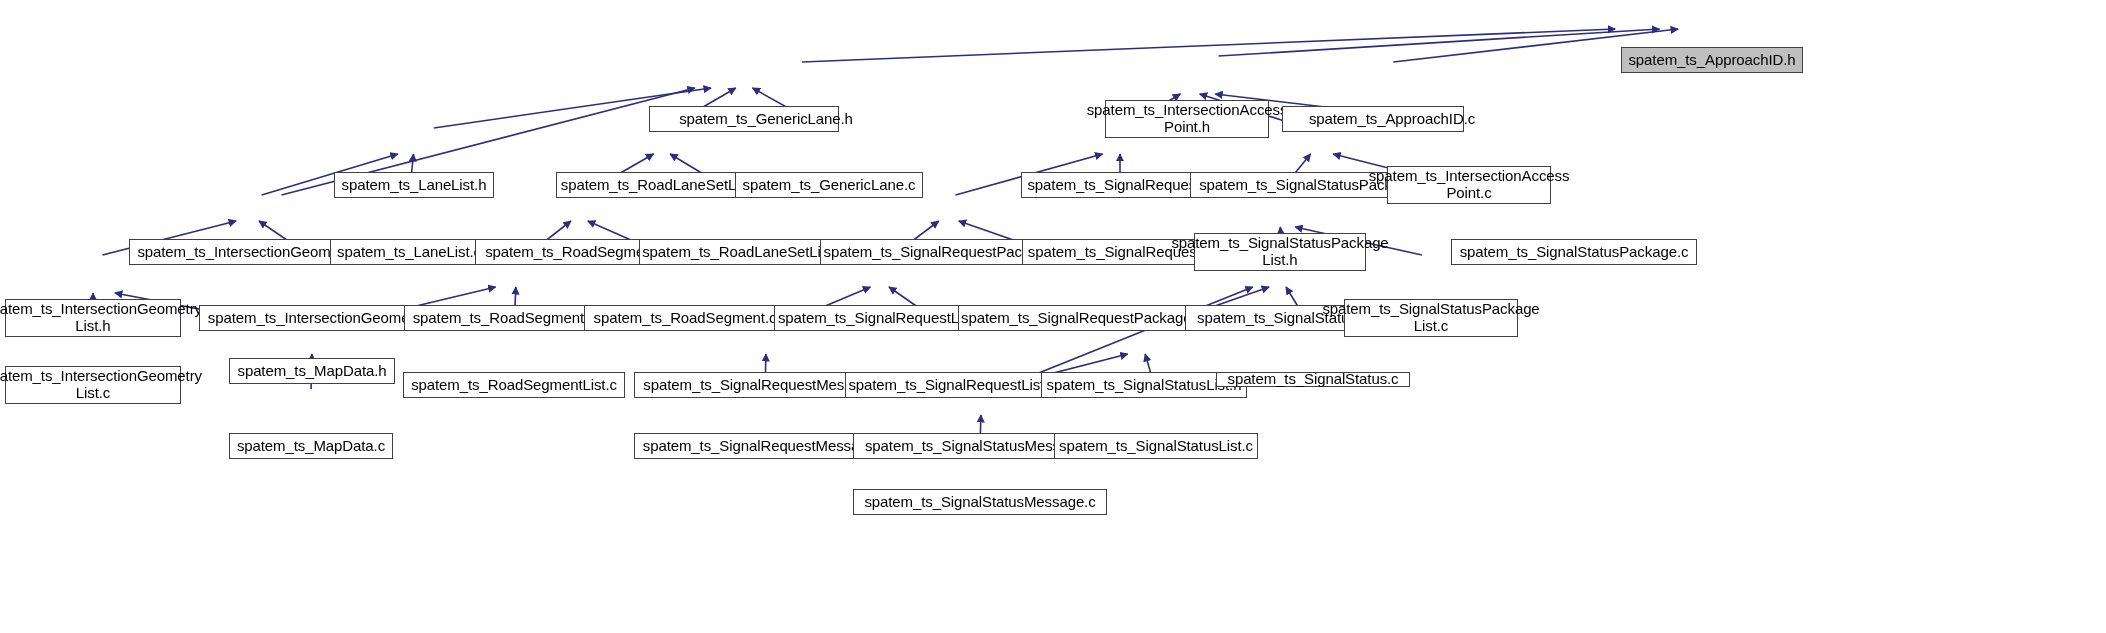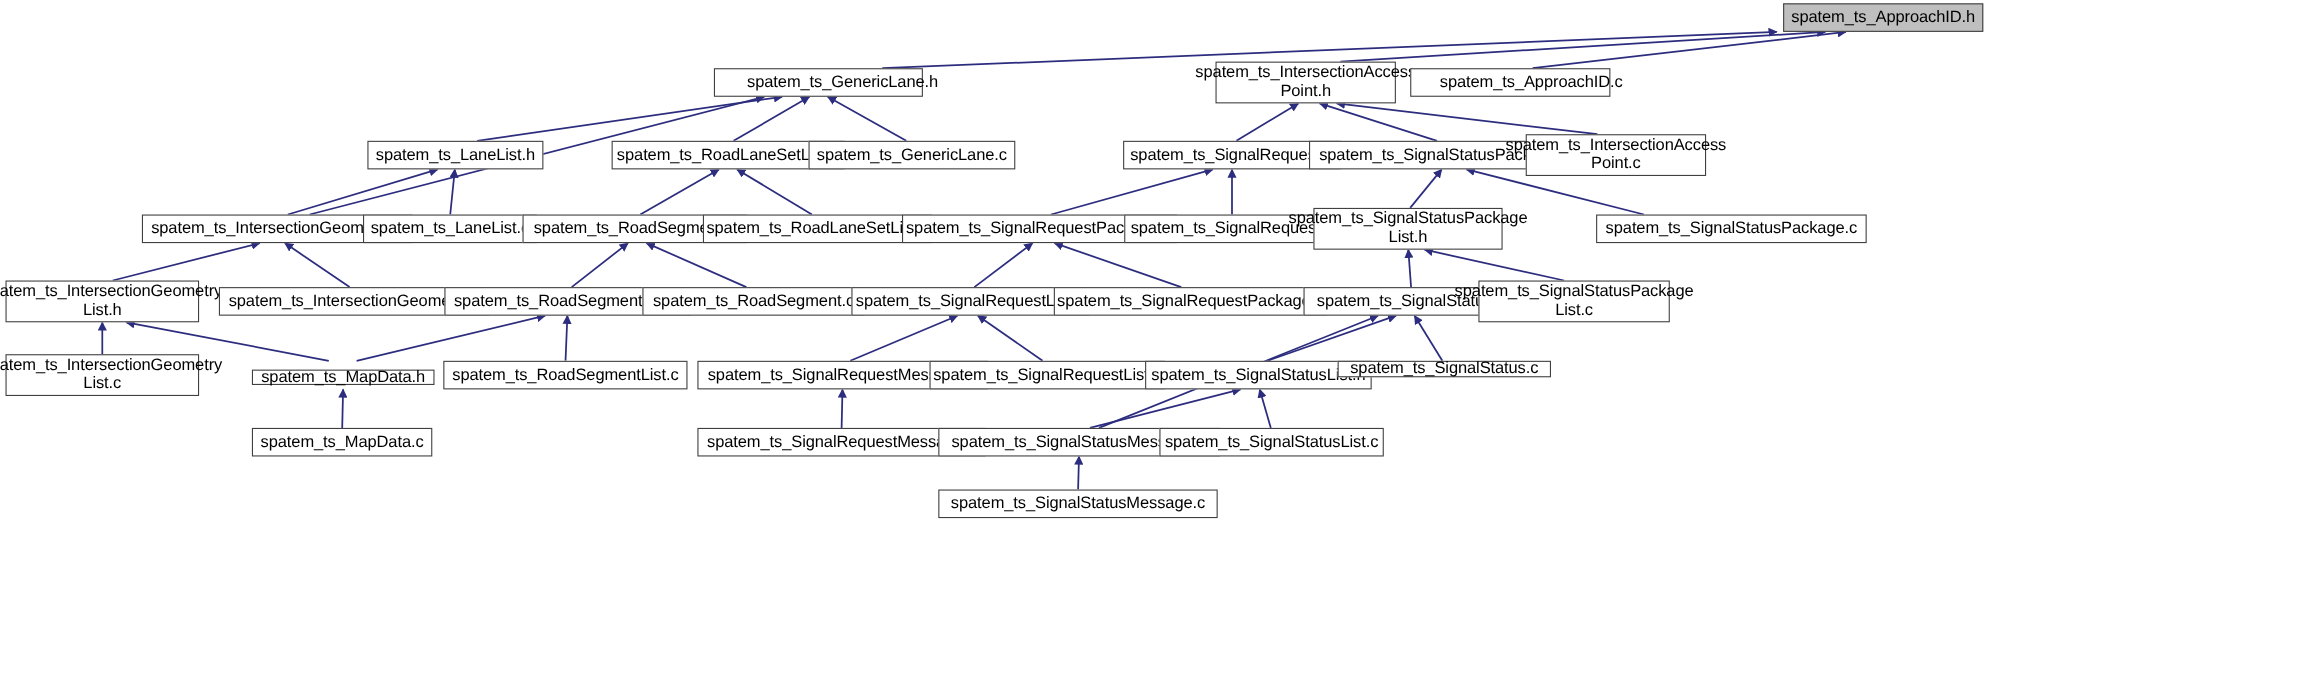--- a/index.html
+++ b/index.html
@@ -33,20 +33,21 @@
     font-size: 15px;
     line-height: 1.12;
     display: flex;
     align-items: center;
     justify-content: center;
     text-align: center;
     white-space: pre-line;
     letter-spacing: -0.1px;
     z-index: 2;
     cursor: pointer;
+    margin-top: 44px;
   }
   .node.root {
     background: #bfbfbf;
     border-color: #404040;
   }
 </style>
 </head>
 <body>
 
 <div id="graph">
@@ -126,21 +127,21 @@
       <div class="node" style="left: 199px; top: 261px; width: 246px; height: 26px;">spatem_ts_IntersectionGeometry.c</div>
       <div class="node" style="left: 404px; top: 261px; width: 224px; height: 26px;">spatem_ts_RoadSegmentList.h</div>
       <div class="node" style="left: 584px; top: 261px; width: 202px; height: 26px;">spatem_ts_RoadSegment.c</div>
       <div class="node" style="left: 774px; top: 261px; width: 216px; height: 26px;">spatem_ts_SignalRequestList.h</div>
       <div class="node" style="left: 958px; top: 261px; width: 248px; height: 26px;">spatem_ts_SignalRequestPackage.c</div>
       <div class="node" style="left: 1185px; top: 261px; width: 196px; height: 26px;">spatem_ts_SignalStatus.h</div>
       <div class="node" style="left: 1344px; top: 255px; width: 174px; height: 38px;">spatem_ts_SignalStatusPackage
 List.c</div>
       <div class="node" style="left: 5px; top: 322px; width: 176px; height: 38px;">spatem_ts_IntersectionGeometry
 List.c</div>
-      <div class="node" style="left: 229px; top: 336px; width: 166px; height: 14px;">spatem_ts_MapData.h</div>
+      <div class="node" style="left: 229px; top: 314px; width: 166px; height: 26px;">spatem_ts_MapData.h</div>
       <div class="node" style="left: 403px; top: 328px; width: 222px; height: 26px;">spatem_ts_RoadSegmentList.c</div>
       <div class="node" style="left: 634px; top: 328px; width: 264px; height: 26px;">spatem_ts_SignalRequestMessage.h</div>
       <div class="node" style="left: 845px; top: 328px; width: 214px; height: 26px;">spatem_ts_SignalRequestList.c</div>
       <div class="node" style="left: 1041px; top: 328px; width: 206px; height: 26px;">spatem_ts_SignalStatusList.h</div>
       <div class="node" style="left: 1216px; top: 328px; width: 194px; height: 15px;">spatem_ts_SignalStatus.c</div>
       <div class="node" style="left: 229px; top: 389px; width: 164px; height: 26px;">spatem_ts_MapData.c</div>
       <div class="node" style="left: 634px; top: 389px; width: 262px; height: 26px;">spatem_ts_SignalRequestMessage.c</div>
       <div class="node" style="left: 853px; top: 389px; width: 256px; height: 26px;">spatem_ts_SignalStatusMessage.h</div>
       <div class="node" style="left: 1054px; top: 389px; width: 204px; height: 26px;">spatem_ts_SignalStatusList.c</div>
       <div class="node" style="left: 853px; top: 445px; width: 254px; height: 26px;">spatem_ts_SignalStatusMessage.c</div>

